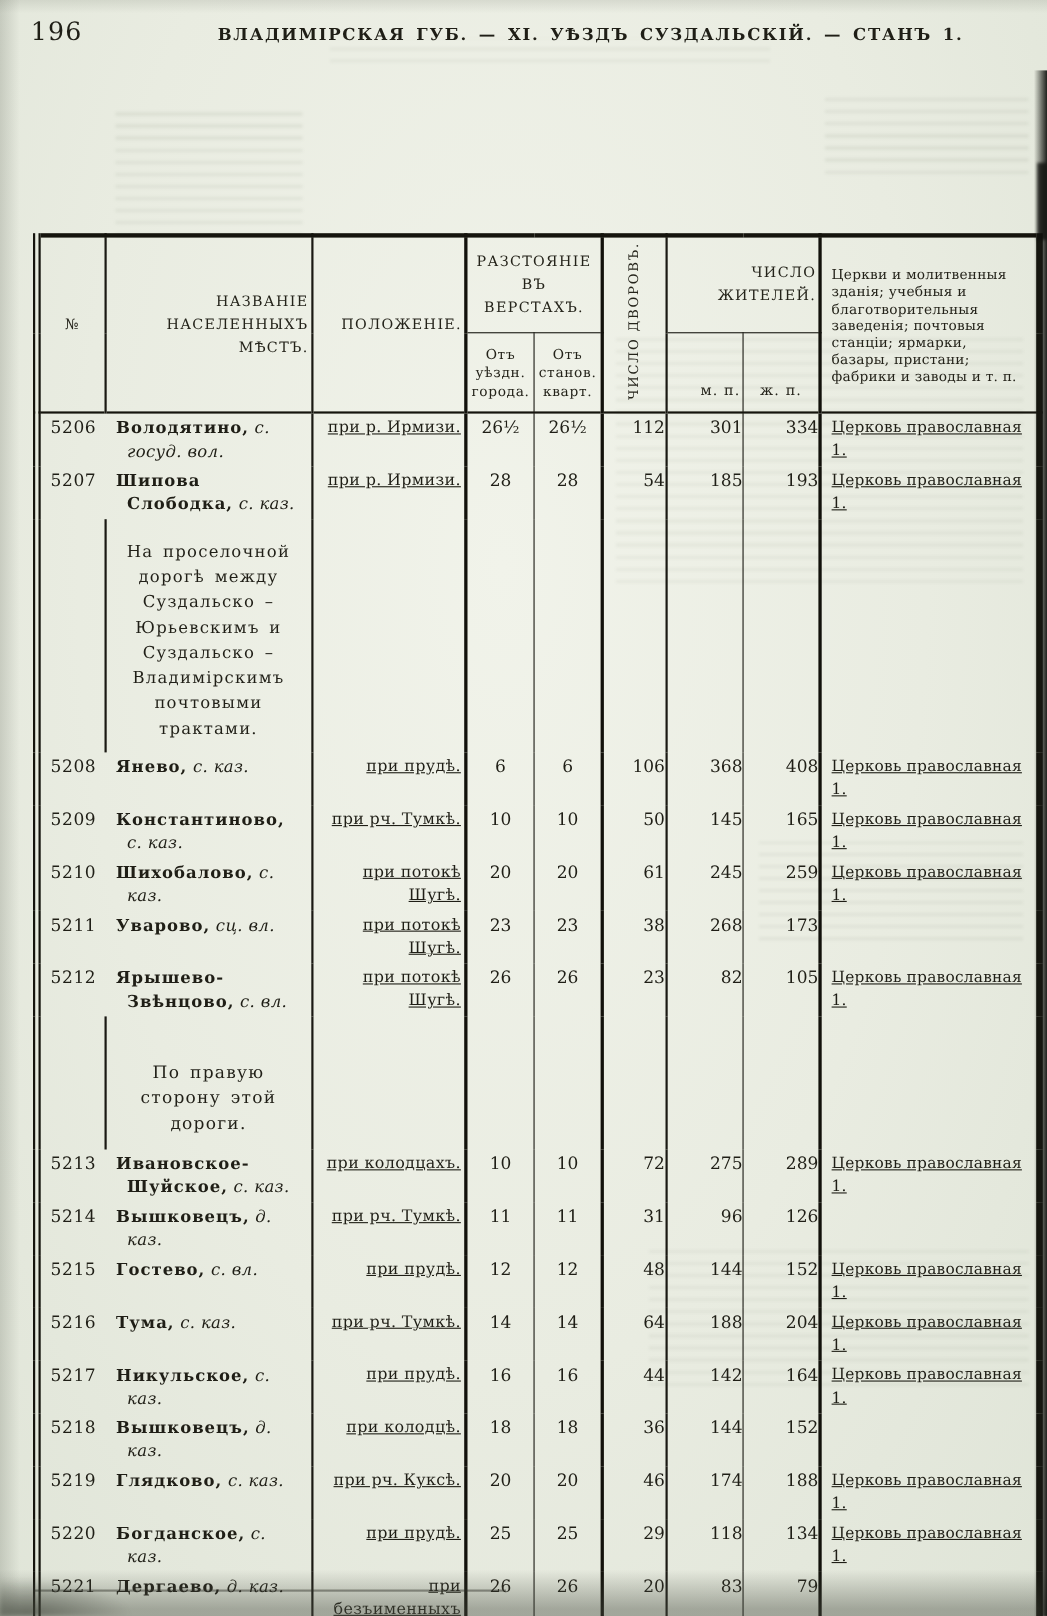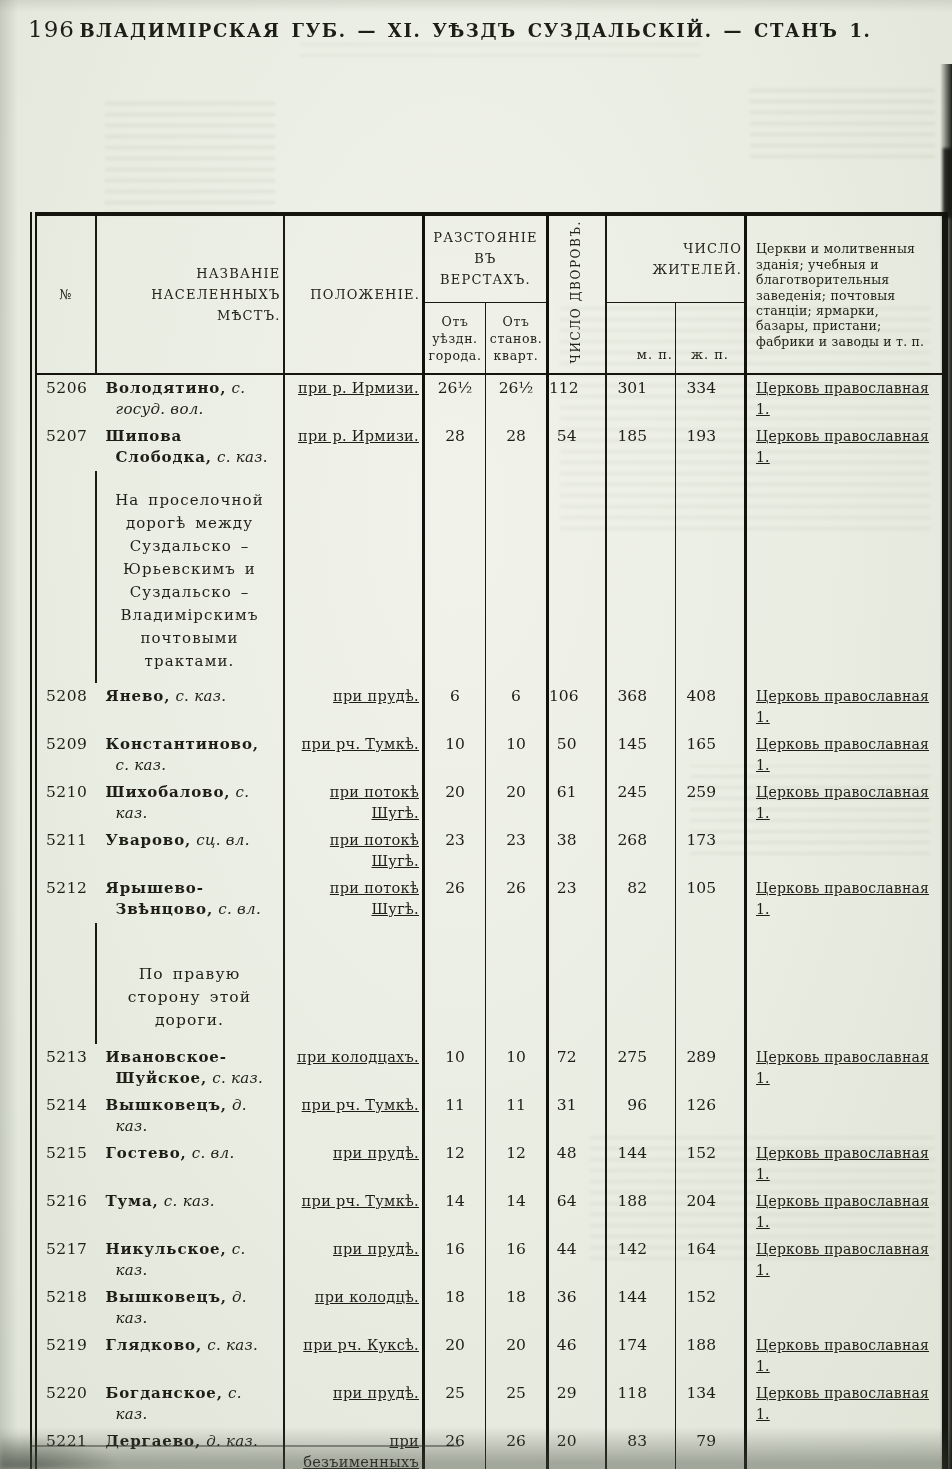--- a/index.html
+++ b/index.html
@@ -35,21 +35,21 @@
   }
   .bottom-rule { position:absolute; top:1445px; left:30px; width:430px; height:2px;
     background:rgba(35,35,28,.45); filter:blur(.4px); z-index:3; }
   .smudge {
     position:absolute; z-index:1; pointer-events:none; opacity:.55; filter:blur(1.4px);
     background:repeating-linear-gradient(0deg, rgba(118,126,108,.20) 0 3px, rgba(118,126,108,0) 3px 11px);
   }
   
   .running-head { position:absolute; top:16px; left:28px; right:46px; display:flex; align-items:baseline; z-index:2; }
   .pagenum { font-size:23px; font-weight:normal; letter-spacing:1px; }
-  .rtitle { flex:1; text-align:center; font-size:18px; font-weight:bold; letter-spacing:1.6px; word-spacing:3px; padding-right:30px; }
+  .rtitle { flex:1; text-align:right; font-size:15px; font-weight:bold; letter-spacing:1.6px; word-spacing:3px; padding-right:30px; }
   
   table.main {
     position:absolute; top:212px; left:30px; width:918px; z-index:2;
     border-collapse:collapse; table-layout:fixed;
     border-top:4px solid #15140d;
     border-left:7px double #15140d;
     border-right:6px solid #15140d;
   }
   col.c1{width:62px} col.c2{width:188px} col.c3{width:140px} col.c4{width:62px}
   col.c5{width:62px} col.c6{width:58px} col.c7{width:70px} col.c8{width:70px}
@@ -66,21 +66,21 @@
   .bL2 { border-left:3px solid #12110b; }
   .bL3 { border-left:1.5px solid #1a1913; }
   tbody td { vertical-align:top; padding:3px 0 3px; font-size:15px; line-height:21px; }
   td.c-no { padding-left:9px; font-size:15.5px; letter-spacing:.5px; }
   td.c-name { padding:3px 5px 3px 6px; }
   .name-wrap { padding-left:14px; text-indent:-10px; }
   .nm { font-weight:bold; letter-spacing:.9px; }
   .tp { font-style:italic; letter-spacing:.3px; }
   td.c-pos { padding:3px 3px 3px 9px; font-size:14.5px; letter-spacing:.3px;text-decoration:underline; }
   td.c-d1, td.c-d2 { text-align:center; font-size:15.5px; }
-  td.c-dv, td.c-m, td.c-f { text-align:right; padding-right:28px; font-size:15.5px; }
+  td.c-dv, td.c-m, td.c-f { text-align:right; padding-right:0; font-size:15.5px; }
   td.c-note { padding:3px 2px 3px 9px; font-size:14px; letter-spacing:.2px;text-decoration:underline; }
   td.section-label { text-align:center; font-size:15px; line-height:23px; letter-spacing:1.1px; word-spacing:3px; padding:18px 4px 10px; color:#201f17; }
   tr.sec-1 td.section-label { padding-top:40px; padding-bottom:12px; font-size:15.5px; }
 </style>
 </head>
 <body>
 
 <div class="page">
 
   <div class="smudge" style="left:105px;top:95px;width:170px;height:120px;"></div>

